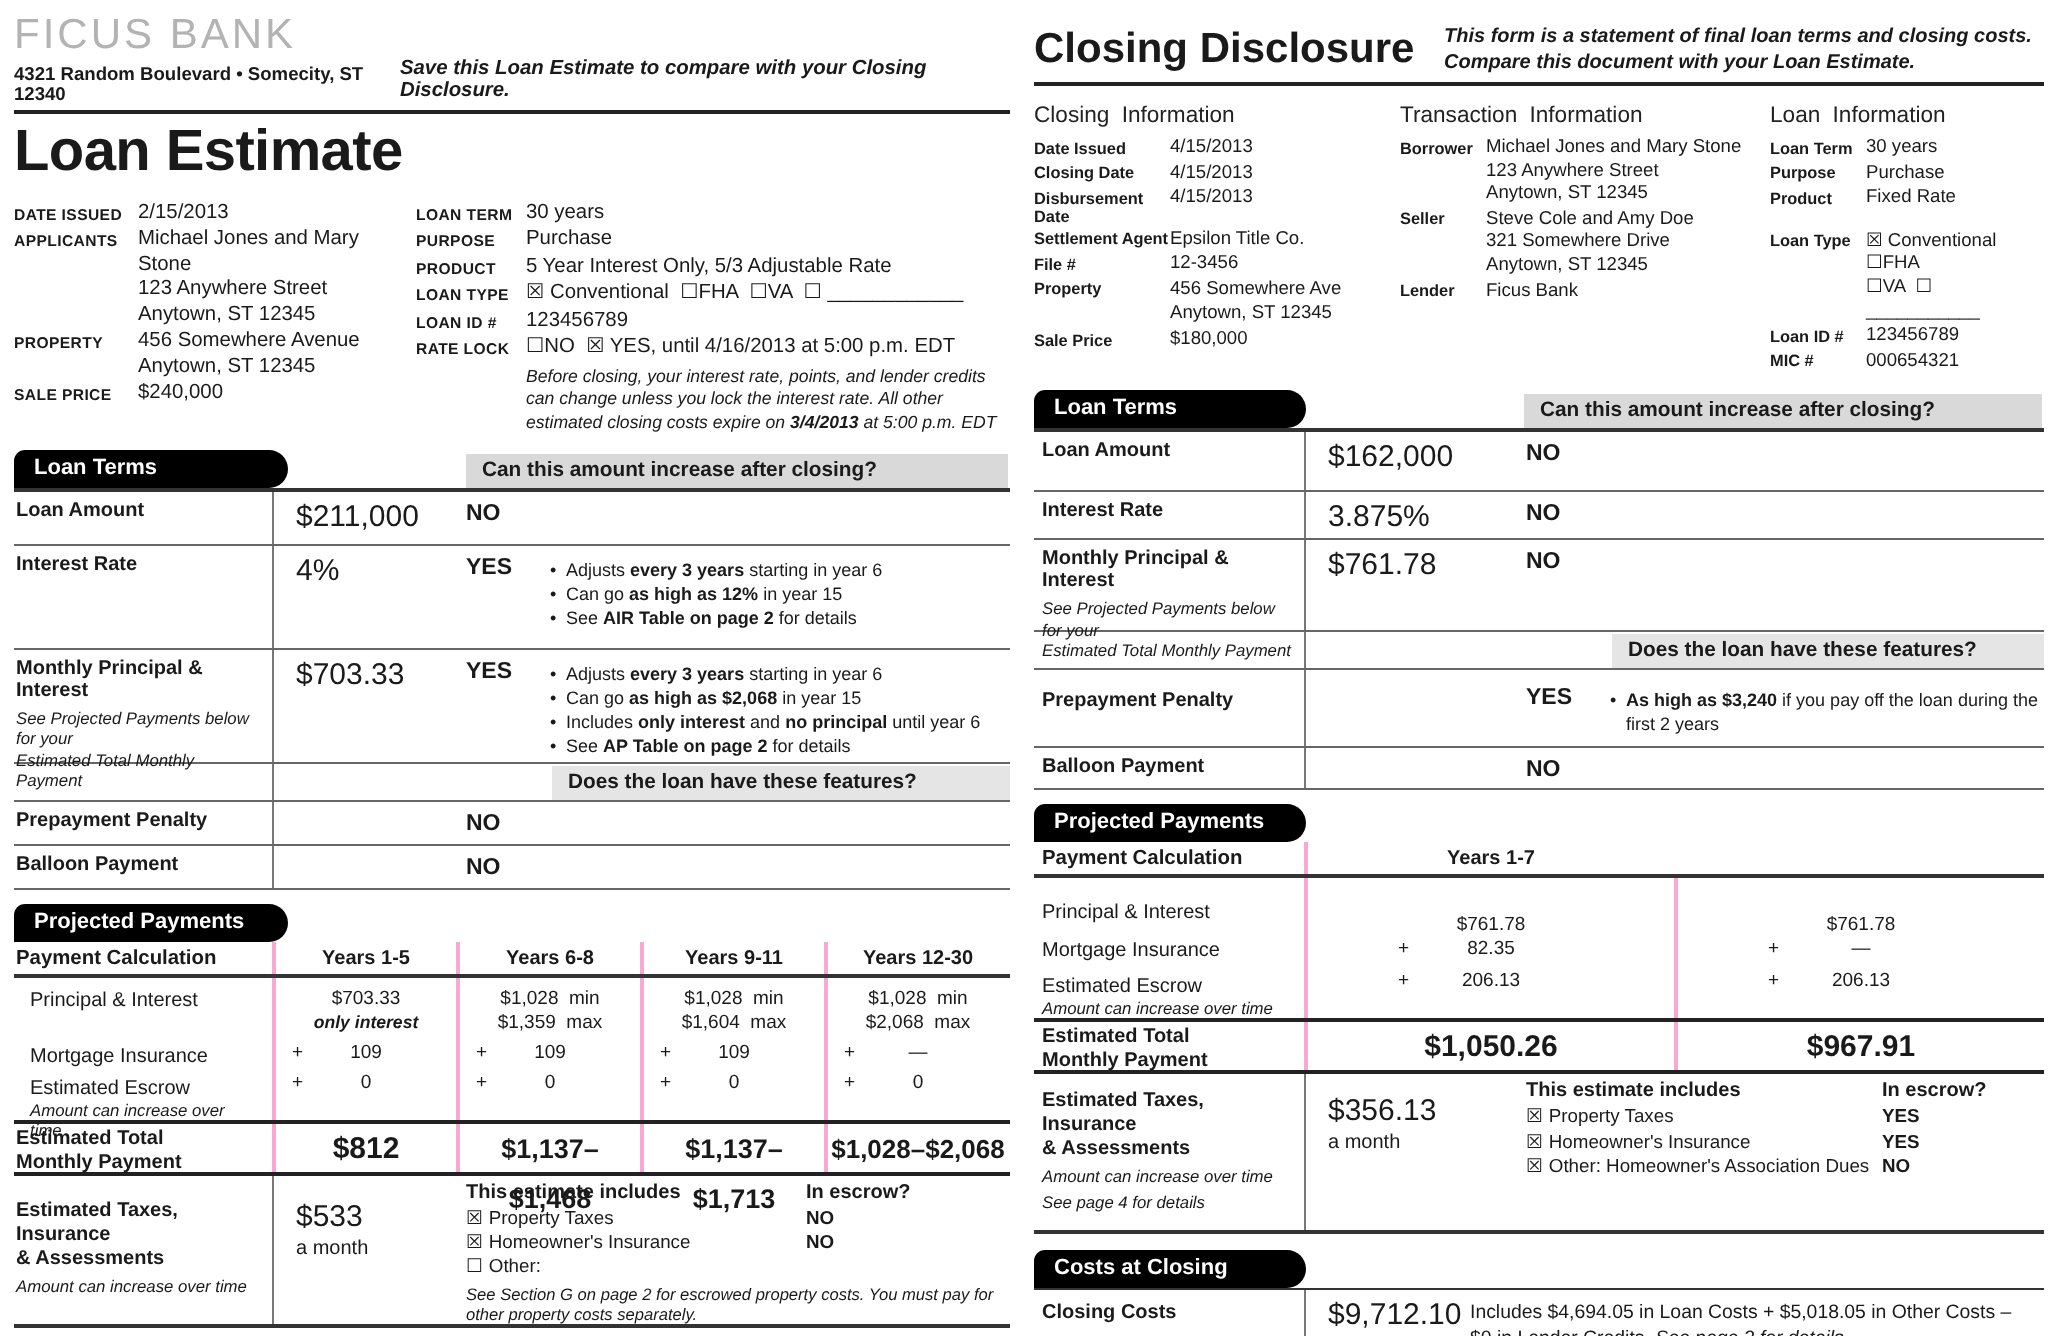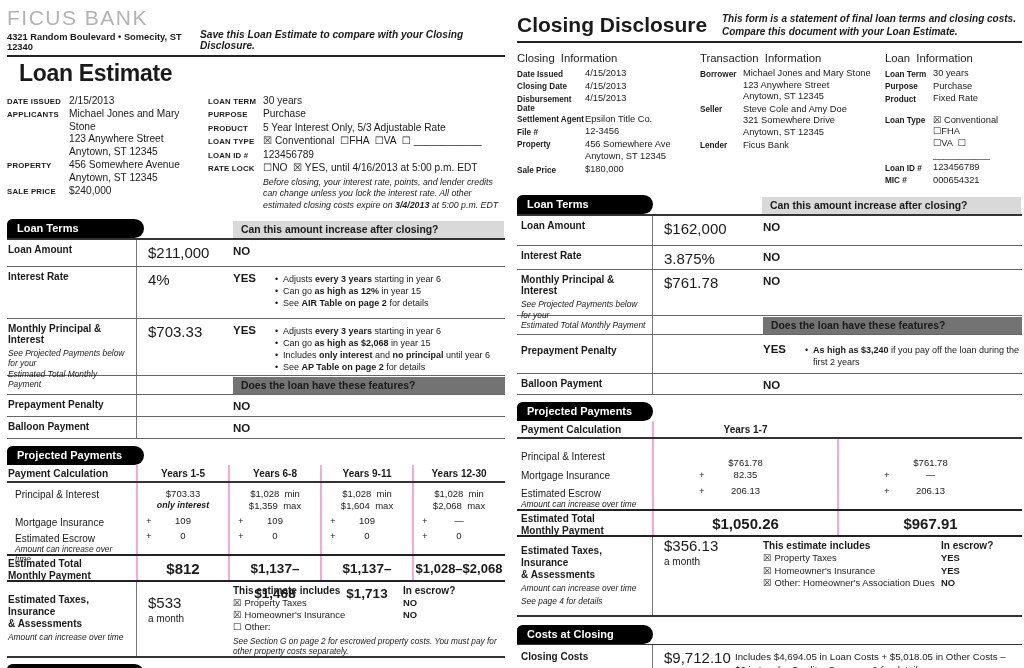--- a/index.html
+++ b/index.html
@@ -13,21 +13,21 @@
   .page { position:absolute; top:7px; }
   #le { left:7px;  width:498px; }
   #cd { left:517px; width:505px; }
 
   
   .le-top { display:flex; justify-content:space-between; align-items:flex-end; }
   .bank { font-size:21px; color:#b3b3b3; letter-spacing:1.5px; line-height:1.05; }
   .bank-addr { font-size:9.3px; font-weight:700; margin-top:3px; }
   .save-note { font-size:10.2px; font-weight:700; font-style:italic; padding-bottom:1px; }
   .rule { height:2px; background:#222; margin-top:3px; }
-  .le-title { font-size:23px; font-weight:800; letter-spacing:-0.3px; margin:3px 12px 8px; }
+  .le-title { font-size:29px; font-weight:800; letter-spacing:-0.3px; margin:3px 0 8px; }
   .le-info { display:flex; }
   .col-a { width:228px; }
   .col-b { flex:1; }
   .inf-row { display:flex; margin-bottom:1px; }
   .inf-lab { width:62px; flex:none; font-size:7.8px; font-weight:700; letter-spacing:.2px; padding-top:2px; }
   .col-b .inf-lab { width:55px; }
   .inf-val { font-size:10.2px; line-height:1.22; }
   .rl-note { font-size:8.8px; line-height:1.3; margin:2px 0 0 55px; width:242px; }
 
   .cd-top { display:flex; justify-content:space-between; }
@@ -62,22 +62,22 @@
   .lcol.b { font-weight:700; }
   .sub { font-size:8.4px; font-style:italic; font-weight:400; margin-top:3px; line-height:1.25; }
   .rest { flex:1; border-left:1px solid #777; display:flex; }
   .vcol { width:96px; flex:none; padding:4px 0 0 11px; font-size:15px; }
   #cd .vcol { width:110px; }
   .acol { flex:1; display:flex; padding-top:5px; }
   .ans { font-weight:700; font-size:11.5px; width:42px; flex:none; }
   .bullets { flex:1; font-size:9px; line-height:1.32; padding-top:2px; padding-right:2px; }
   .bline { display:flex; }
   .bul { width:8px; flex:none; }
-  .gbar2 { flex:1; height:17px; background:#737373; font-weight:700; font-size:10.4px;
-    line-height:17px; padding-left:8px; margin-top:1px; }
+  .gbar2 { flex:1; height:17px; background:#e5e5e5; font-weight:700; font-size:10.4px;
+    line-height:17px; padding-left:8px; margin-top:1px;margin-left:43px; }
   .acol.nofill { padding-top:0; }
 
   
   .pphead { display:flex; border-bottom:2px solid #333; height:18px; }
   .pphead .lcol { font-weight:700; font-size:10.2px; line-height:17px; padding-top:0; }
   .ycol { width:92px; flex:none; border-left:2px solid #f9a8d4; text-align:center;
     font-size:9.5px; position:relative; }
   #cd .ycol { width:185px; }
   .pphead .ycol { font-weight:700; font-size:10px; line-height:17px; }
   .pprow { display:flex; }
@@ -90,21 +90,21 @@
   .pptot .lcol { font-weight:700; font-size:10px; line-height:1.18; padding-top:2px; }
   .pptot .ycol { font-weight:700; font-size:15px; line-height:25px; }
 
   
   .taxes { display:flex; border-bottom:2px solid #333; height:76px; }
   .taxes .lcol { padding-top:12px; }
   #cd .taxes .lcol { padding-top:8px; }
   .tx-label { font-weight:700; font-size:10px; line-height:1.2; }
   .tx-sub { font-size:8.4px; font-style:italic; margin-top:2px; line-height:1.3; }
   .tx-val { width:96px; flex:none; padding:12px 0 0 11px; }
-  #cd .tx-val { width:110px; padding-top:0; }
+  #cd .tx-val { width:110px; padding-top:10px; }
   .tx-big { font-size:15px; }
   .tx-per { font-size:10px; margin-top:2px; }
   .inc { flex:1; display:grid; grid-template-columns:170px 1fr; align-content:start; padding-top:3px; font-size:9.4px; }
   #cd .inc { grid-template-columns:178px 1fr; }
   .inc-title, .esc-title { font-weight:700; font-size:10px; margin-bottom:1px; }
   .inc-item { display:flex; gap:3px; line-height:1.3; }
   .cbx { flex:none; }
   .inc-ans { font-weight:700; line-height:1.3; }
   .inc-note { grid-column:1/-1; font-size:8.3px; font-style:italic; line-height:1.3; margin-top:2px; padding-right:4px; }
 

